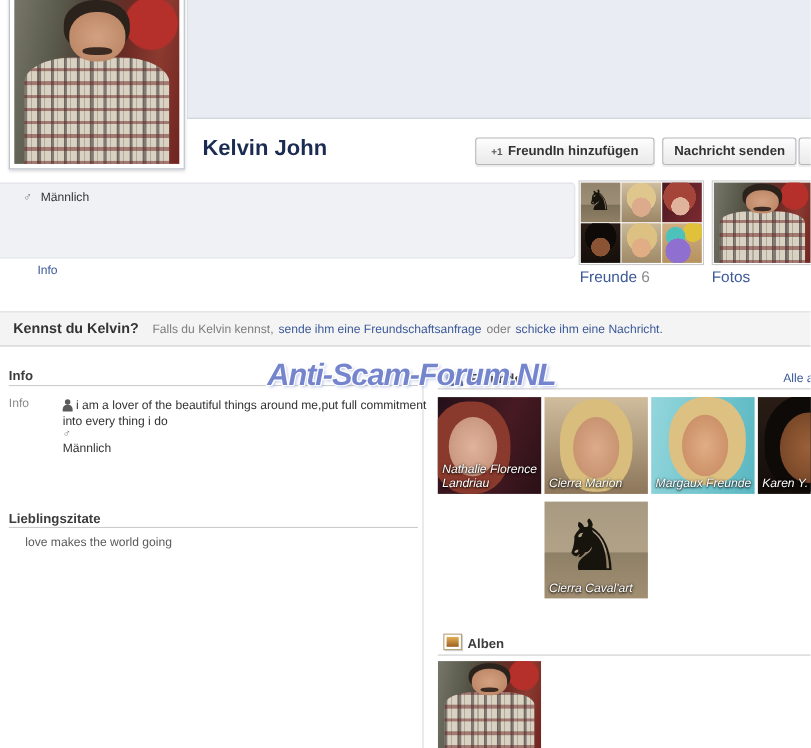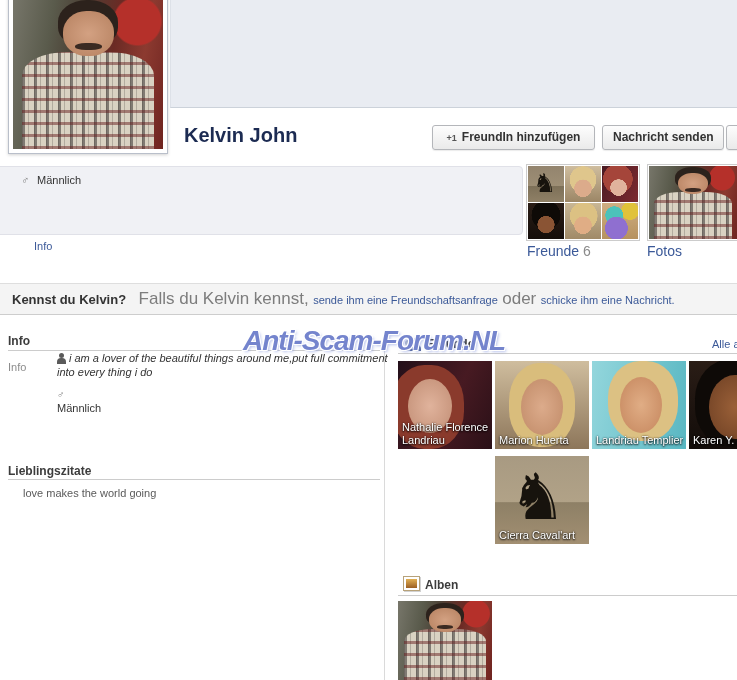--- a/index.html
+++ b/index.html
@@ -36,47 +36,47 @@
   .mini{position:relative;overflow:hidden;}
   #photos-mini{left:647px;width:88px;height:73px;}
   .mini-label{position:absolute;top:243px;font-size:14px;color:#3b5998;cursor:pointer;}
   .mini-label .cnt{color:#8a8a8a;}
 
   
   .banner{position:absolute;left:0;top:283px;width:737px;height:32px;background:#f4f4f4;
           border-top:1px solid #dedede;border-bottom:1px solid #cdcdcd;box-sizing:border-box;
           line-height:30px;white-space:nowrap;padding-left:12px;}
   .banner .q{font-size:13px;font-weight:bold;color:#333;margin-right:8px;}
-  .banner .g{font-size:17px;color:#7d7d7d;}
+  .banner .g{font-size:11px;color:#7d7d7d;}
   .banner a{font-size:11px;color:#3b5998;text-decoration:none;cursor:pointer;}
 
   
   .v-divider{position:absolute;left:384px;top:330px;bottom:0;width:0;border-left:1px solid #dadada;}
   .sec-head{position:absolute;font-size:12px;font-weight:bold;color:#3c3c3c;}
   .sec-rule{position:absolute;height:0;border-bottom:1px solid #ccc;}
 
   .row-label{position:absolute;left:8px;top:361px;font-size:11px;color:#8c8c8c;}
-  .bio{position:absolute;left:57px;top:351px;width:345px;font-size:11px;line-height:14px;color:#333;font-style:italic;}
+  .bio{position:absolute;left:57px;top:362px;width:345px;font-size:11px;line-height:14px;color:#333;}
   .person-ico{display:inline-block;position:relative;width:9px;height:11px;vertical-align:-2px;margin-right:3px;}
   .person-ico .ph{position:absolute;left:2px;top:0;width:5px;height:5px;border-radius:50%;background:#5a5a5a;}
   .person-ico .pb{position:absolute;left:0;top:5px;width:9px;height:6px;border-radius:4px 4px 0 0;background:#5a5a5a;}
   .bio-gender-sym{position:absolute;left:57px;top:389px;font-size:10px;color:#777;}
   .bio-gender{position:absolute;left:57px;top:402px;font-size:11px;color:#333;}
   .quote-text{position:absolute;left:23px;top:487px;font-size:11px;color:#5a5a5a;}
 
   
   .duo-ico{position:absolute;left:403px;top:337px;width:20px;height:14px;}
   .duo-ico .b2{position:absolute;bottom:0;left:0;width:10px;height:6px;background:#a9b4cf;border-radius:5px 5px 0 0;}
   .duo-ico .h2{position:absolute;bottom:5px;left:2px;width:6px;height:6px;background:#a9b4cf;border-radius:50%;}
   .duo-ico .b1{position:absolute;bottom:0;left:7px;width:11px;height:7px;background:#55699c;border-radius:5px 5px 0 0;}
   .duo-ico .h1{position:absolute;bottom:6px;left:10px;width:7px;height:7px;background:#55699c;border-radius:50%;}
   .see-all{position:absolute;left:712px;top:338px;width:25px;overflow:hidden;white-space:nowrap;
            font-size:11px;color:#3b5998;cursor:pointer;}
 
-  .tile{position:absolute;width:94px;height:88px;overflow:hidden;cursor:pointer;}
+  .tile{position:absolute;width:94px;height:88px;overflow:hidden;cursor:pointer;font-style:italic;}
   .tile .nm{position:absolute;left:4px;right:2px;bottom:2px;font-size:11px;line-height:13px;color:#fff;
             text-shadow:0 1px 2px rgba(0,0,0,.95),0 0 2px rgba(0,0,0,.7);}
   .hairblob,.skinblob,.blob{position:absolute;border-radius:50%;}
   .knight{position:absolute;font-family:"DejaVu Sans",sans-serif;color:#17130d;}
 
   
   .p-nathalie{background:linear-gradient(115deg,#23101a 0%,#471a22 55%,#2a1017 100%);}
   .p-nathalie .hairblob{left:-6px;top:4px;width:72px;height:84px;background:#8a3a2c;border-radius:45%;}
   .p-nathalie .skinblob{left:10px;top:18px;width:44px;height:54px;background:radial-gradient(#e0b39c,#c18d74);}
   .p-cierra{background:linear-gradient(#cfbd9e,#8d765a);}
@@ -228,26 +228,26 @@
   <div class="sec-rule" style="left:398px;top:353px;width:339px;"></div>
 
   <div class="tile p-nathalie" style="left:398px;top:361px;">
     <div class="hairblob"></div>
       <div class="skinblob"></div>
     <div class="nm">Nathalie Florence Landriau</div>
   </div>
   <div class="tile p-cierra" style="left:495px;top:361px;">
     <div class="hairblob"></div>
       <div class="skinblob"></div>
-    <div class="nm">Marion Huerta</div>
+    <div class="nm">Cierra Marion</div>
   </div>
   <div class="tile p-margaux" style="left:592px;top:361px;">
     <div class="hairblob"></div>
       <div class="skinblob"></div>
-    <div class="nm">Landriau Templier</div>
+    <div class="nm">Margaux Freunde</div>
   </div>
   <div class="tile p-karen" style="left:689px;top:361px;">
     <div class="hairblob"></div>
       <div class="skinblob"></div>
     <div class="nm">Karen Y. J</div>
   </div>
   <div class="tile p-marion" style="left:495px;top:456px;">
     <span class="knight">♞</span>
     <div class="nm">Cierra Caval'art</div>
   </div>

